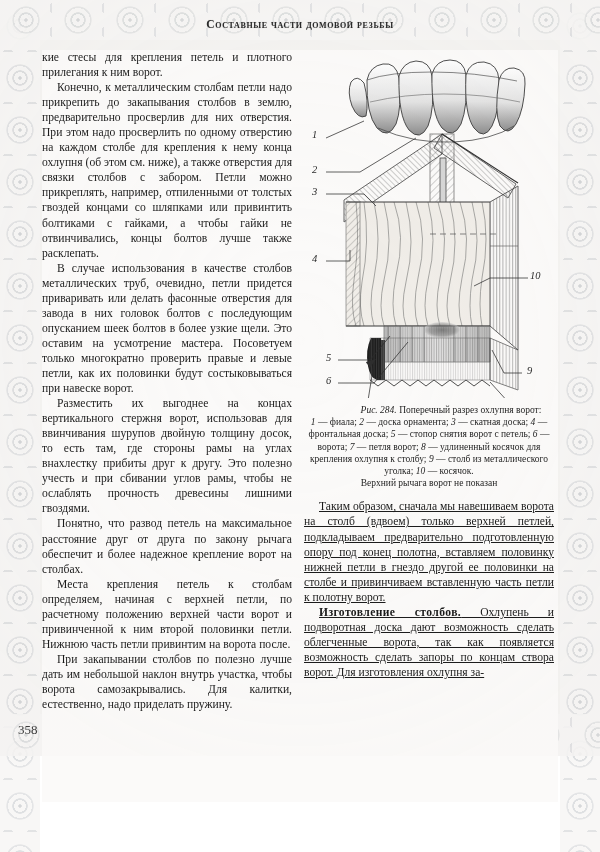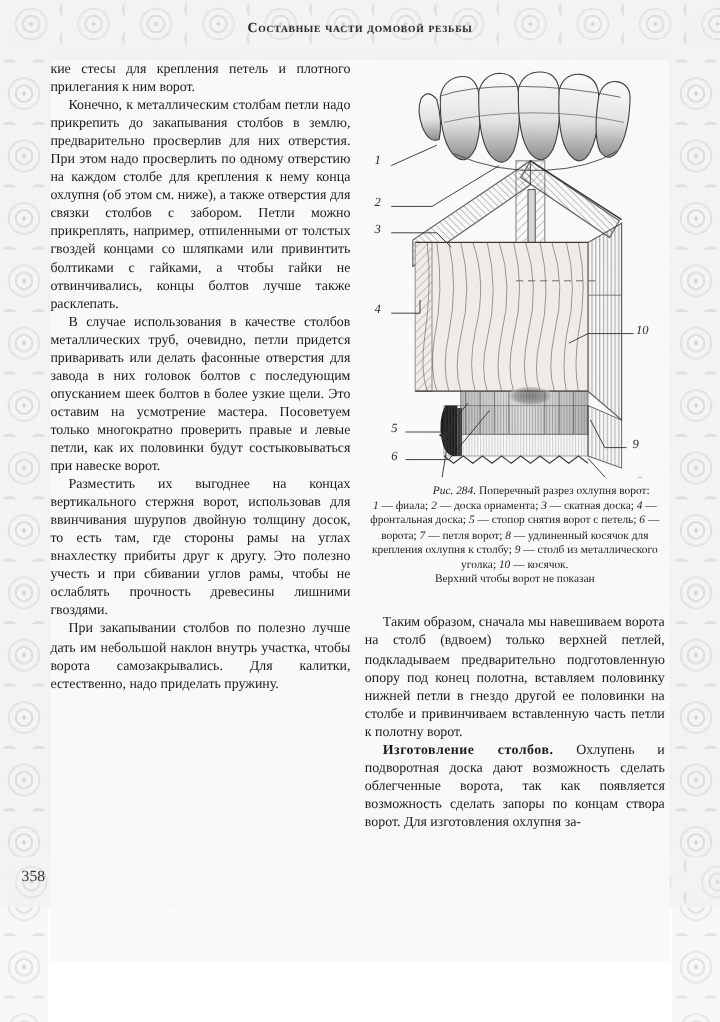--- a/index.html
+++ b/index.html
@@ -178,20 +178,22 @@
 
   <div id="runhead">Составные части домовой резьбы</div>
 
   <div id="content">
 
     <div class="col" id="col-left">
       <p class="body cont">кие стесы для крепления петель и плотного прилегания к ним ворот.</p>
       <p class="body">Конечно, к металлическим столбам петли надо прикрепить до закапывания столбов в землю, предварительно просверлив для них отверстия. При этом надо просверлить по одному отверстию на каждом столбе для крепления к нему конца охлупня (об этом см. ниже), а также отверстия для связки столбов с забором. Петли можно прикреплять, например, отпиленными от толстых гвоздей концами со шляпками или привинтить болтиками с гайками, а чтобы гайки не отвинчивались, концы болтов лучше также расклепать.</p>
       <p class="body">В случае использования в качестве столбов металлических труб, очевидно, петли придется приваривать или делать фасонные отверстия для завода в них головок болтов с последующим опусканием шеек болтов в более узкие щели. Это оставим на усмотрение мастера. Посоветуем только многократно проверить правые и левые петли, как их половинки будут состыковываться при навеске ворот.</p>
       <p class="body">Разместить их выгоднее на концах вертикального стержня ворот, использовав для ввинчивания шурупов двойную толщину досок, то есть там, где стороны рамы на углах внахлестку прибиты друг к другу. Это полезно учесть и при сбивании углов рамы, чтобы не ослаблять прочность древесины лишними гвоздями.</p>
+      <p class="body">Понятно, что развод петель на максимальное расстояние друг от друга по закону рычага обеспечит и более надежное крепление ворот на столбах.</p>
+      <p class="body">Места крепления петель к столбам определяем, начиная с верхней петли, по расчетному положению верхней части ворот и привинченной к ним второй половинки петли. Нижнюю часть петли привинтим на ворота после.</p>
       <p class="body">При закапывании столбов по полезно лучше дать им небольшой наклон внутрь участка, чтобы ворота самозакрывались. Для калитки, естественно, надо приделать пружину.</p>
     </div>
 
     <div class="col" id="col-right">
 
       <div id="figure">
         <svg id="fig-svg" width="250" height="348" viewBox="0 0 250 348">
           <defs>
             <pattern id="hatch" width="5" height="5" patternUnits="userSpaceOnUse" patternTransform="rotate(45)">
               <line x1="0" y1="0" x2="0" y2="5" stroke="#4a4a4a" stroke-width="0.9"></line>
@@ -319,24 +321,24 @@
         <span class="callout-num" style="left:22px; top:325px;">6</span>
 
         <span class="callout-num" style="left:226px;top:346px;">8</span>
         <span class="callout-num" style="left:223px;top:315px;">9</span>
         <span class="callout-num" style="left:226px;top:220px;">10</span>
       </div>
 
       <div id="caption">
         <span class="fignum">Рис. 284.</span><span> Поперечный разрез охлупня ворот:</span><br>
         <span class="idx">1</span><span> — фиала; </span><span class="idx">2</span><span> — доска орнамента; </span><span class="idx">3</span><span> — скатная доска; </span><span class="idx">4</span><span> — фронтальная доска; </span><span class="idx">5</span><span> — стопор снятия ворот с петель; </span><span class="idx">6</span><span> — ворота; </span><span class="idx">7</span><span> — петля ворот; </span><span class="idx">8</span><span> — удлиненный косячок для крепления охлупня к столбу; </span><span class="idx">9</span><span> — столб из металлического уголка; </span><span class="idx">10</span><span> — косячок.</span><br>
-        <span>Верхний чтобы ворот не показан</span>
+        <span>Верхний рычага ворот не показан</span>
       </div>
 
-      <div style="margin-top:22px;">
+      <div style="margin-top:10px;text-decoration:underline;">
         <p class="body">Таким образом, сначала мы навешиваем ворота на столб (вдвоем) только верхней петлей, подкладываем предварительно подготовленную опору под конец полотна, вставляем половинку нижней петли в гнездо другой ее половинки на столбе и привинчиваем вставленную часть петли к полотну ворот.</p>
         <p class="body">
           <b>Изготовление столбов.</b><span> Охлупень и подворотная доска дают возможность сделать облегченные ворота, так как появляется возможность сделать запоры по концам створа ворот. Для изготовления охлупня за-</span>
         </p>
       </div>
 
     </div>
   </div>
 
   <div id="folio">358</div>

